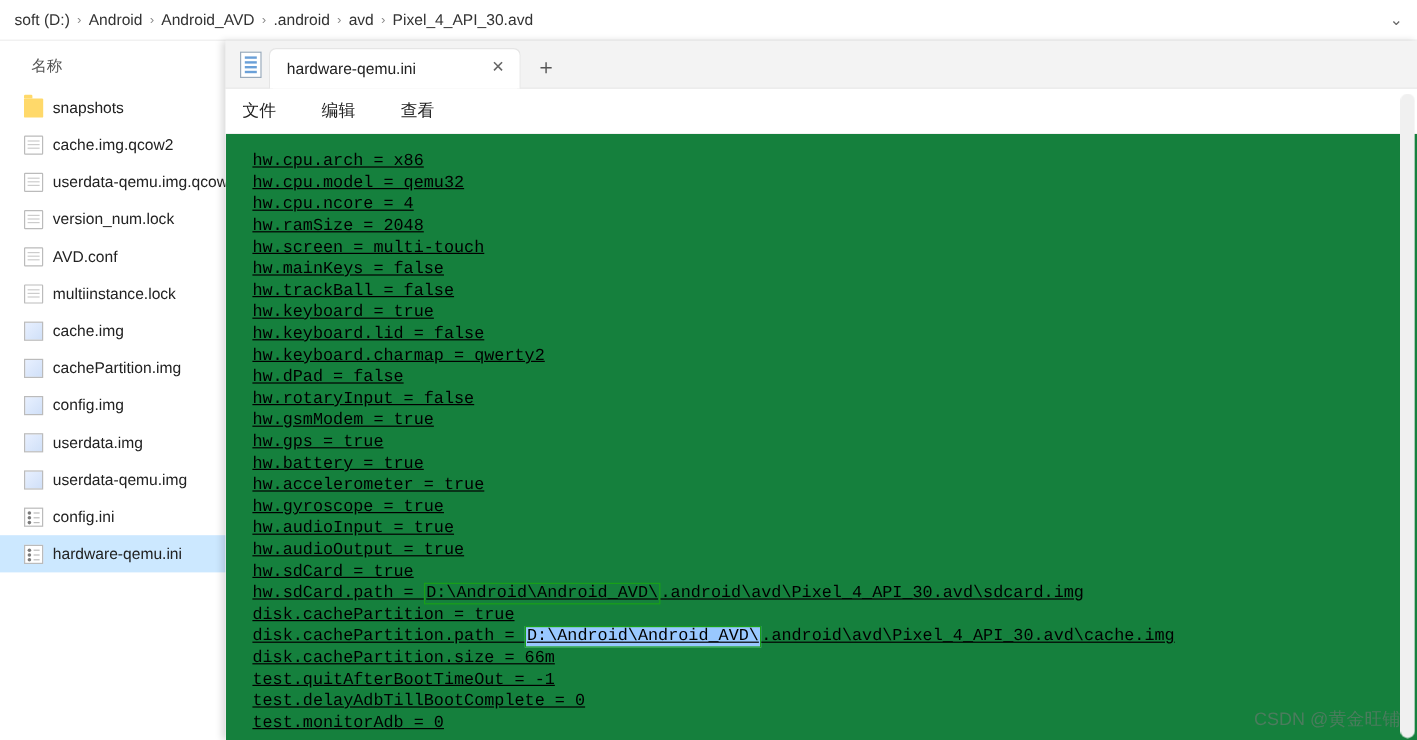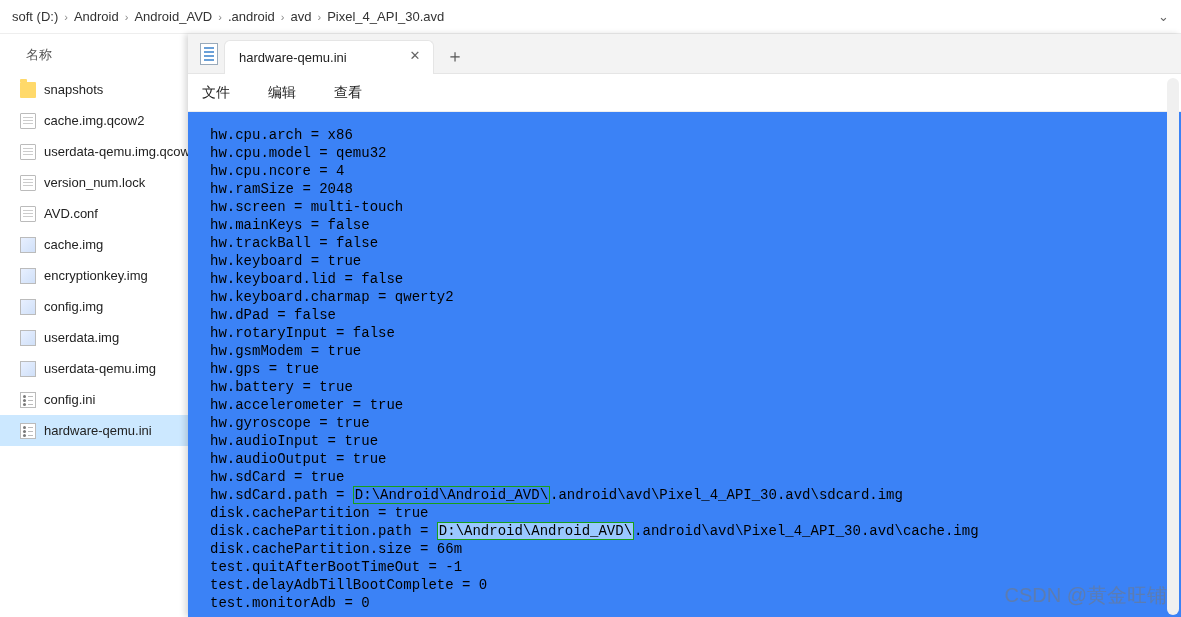--- a/index.html
+++ b/index.html
@@ -25,25 +25,25 @@
 
   .editor-pane { flex: 1; background: #f7f7f7; box-shadow: -3px 0 6px rgba(0,0,0,.15); display: flex; flex-direction: column; position: relative; }
   .tabbar { height: 40px; background: #f3f3f3; display: flex; align-items: flex-end; padding-left: 8px; border-bottom: 1px solid #e5e5e5; }
   .tabbar .appico { width: 18px; height: 22px; margin: 0 6px 8px 4px; background: #fff; border: 1px solid #9ab; position: relative; }
   .tabbar .appico::before { content: ""; position: absolute; top: 3px; left: 3px; right: 3px; height: 2px; background: #6aa0d8; box-shadow: 0 4px 0 #6aa0d8, 0 8px 0 #6aa0d8, 0 12px 0 #6aa0d8; }
   .tab { height: 34px; background: #fff; display: flex; align-items: center; padding: 0 36px 0 14px; position: relative; border-radius: 6px 6px 0 0; border: 1px solid #e5e5e5; border-bottom: none; margin-bottom: -1px; font-size: 13px; min-width: 210px; }
   .tab .close { position: absolute; right: 10px; top: 8px; width: 16px; height: 16px; line-height: 14px; text-align: center; color: #666; cursor: pointer; border-radius: 3px; }
   .newtab { width: 30px; height: 30px; display: flex; align-items: center; justify-content: center; color: #555; font-size: 18px; cursor: pointer; margin: 0 0 2px 6px; border-radius: 4px; }
   .menubar { height: 38px; background: #fff; display: flex; align-items: center; padding: 0 14px; gap: 38px; font-size: 14px; border-bottom: 1px solid #eee; }
   .menubar span { cursor: pointer; }
-  .content { flex: 1; background: #3b82f6; overflow: auto; padding: 14px 22px; font-family: Consolas, "Courier New", monospace; font-size: 14px; line-height: 18px; white-space: pre; color: #000; }
+  .content { flex: 1; background: #15803d; overflow: auto; padding: 14px 22px; font-family: Consolas, "Courier New", monospace; font-size: 14px; line-height: 18px; white-space: pre; color: #000; text-decoration: underline; }
   .hl-box { border: 1.5px solid #18a018; padding: 0 1px; }
   .hl-sel { background: #99c8ff; border: 1.5px solid #18a018; padding: 0 1px; }
   .scrollbar-v { position: absolute; right: 2px; top: 44px; bottom: 2px; width: 12px; background: #f0f0f0; border-radius: 6px; }
-  .watermark { position: absolute; right: 14px; bottom: 8px; color: rgba(120,120,120,.55); font-size: 20px; font-family: "Microsoft YaHei", sans-serif; }
+  .watermark { position: absolute; right: 14px; bottom: 8px; color: rgba(120,120,120,.55); font-size: 15px; font-family: "Microsoft YaHei", sans-serif; }
 </style>
 </head>
 <body>
 
 <div class="breadcrumb">
   <span class="crumb">soft (D:)</span>
   <span class="sep">›</span>
   <span class="crumb">Android</span>
   <span class="sep">›</span>
   <span class="crumb">Android_AVD</span>
@@ -75,26 +75,30 @@
         </div>
         <div class="file-row">
           <div class="fico file-ico"></div>
           <span>version_num.lock</span>
         </div>
         <div class="file-row">
           <div class="fico file-ico"></div>
           <span>AVD.conf</span>
         </div>
         <div class="file-row">
+          <div class="fico file-ico"></div>
+          <span>multiinstance.lock</span>
+        </div>
+        <div class="file-row">
           <div class="fico img-ico"></div>
           <span>cache.img</span>
         </div>
         <div class="file-row">
           <div class="fico img-ico"></div>
-          <span>encryptionkey.img</span>
+          <span>cachePartition.img</span>
         </div>
         <div class="file-row">
           <div class="fico img-ico"></div>
           <span>config.img</span>
         </div>
         <div class="file-row">
           <div class="fico img-ico"></div>
           <span>userdata.img</span>
         </div>
         <div class="file-row">

